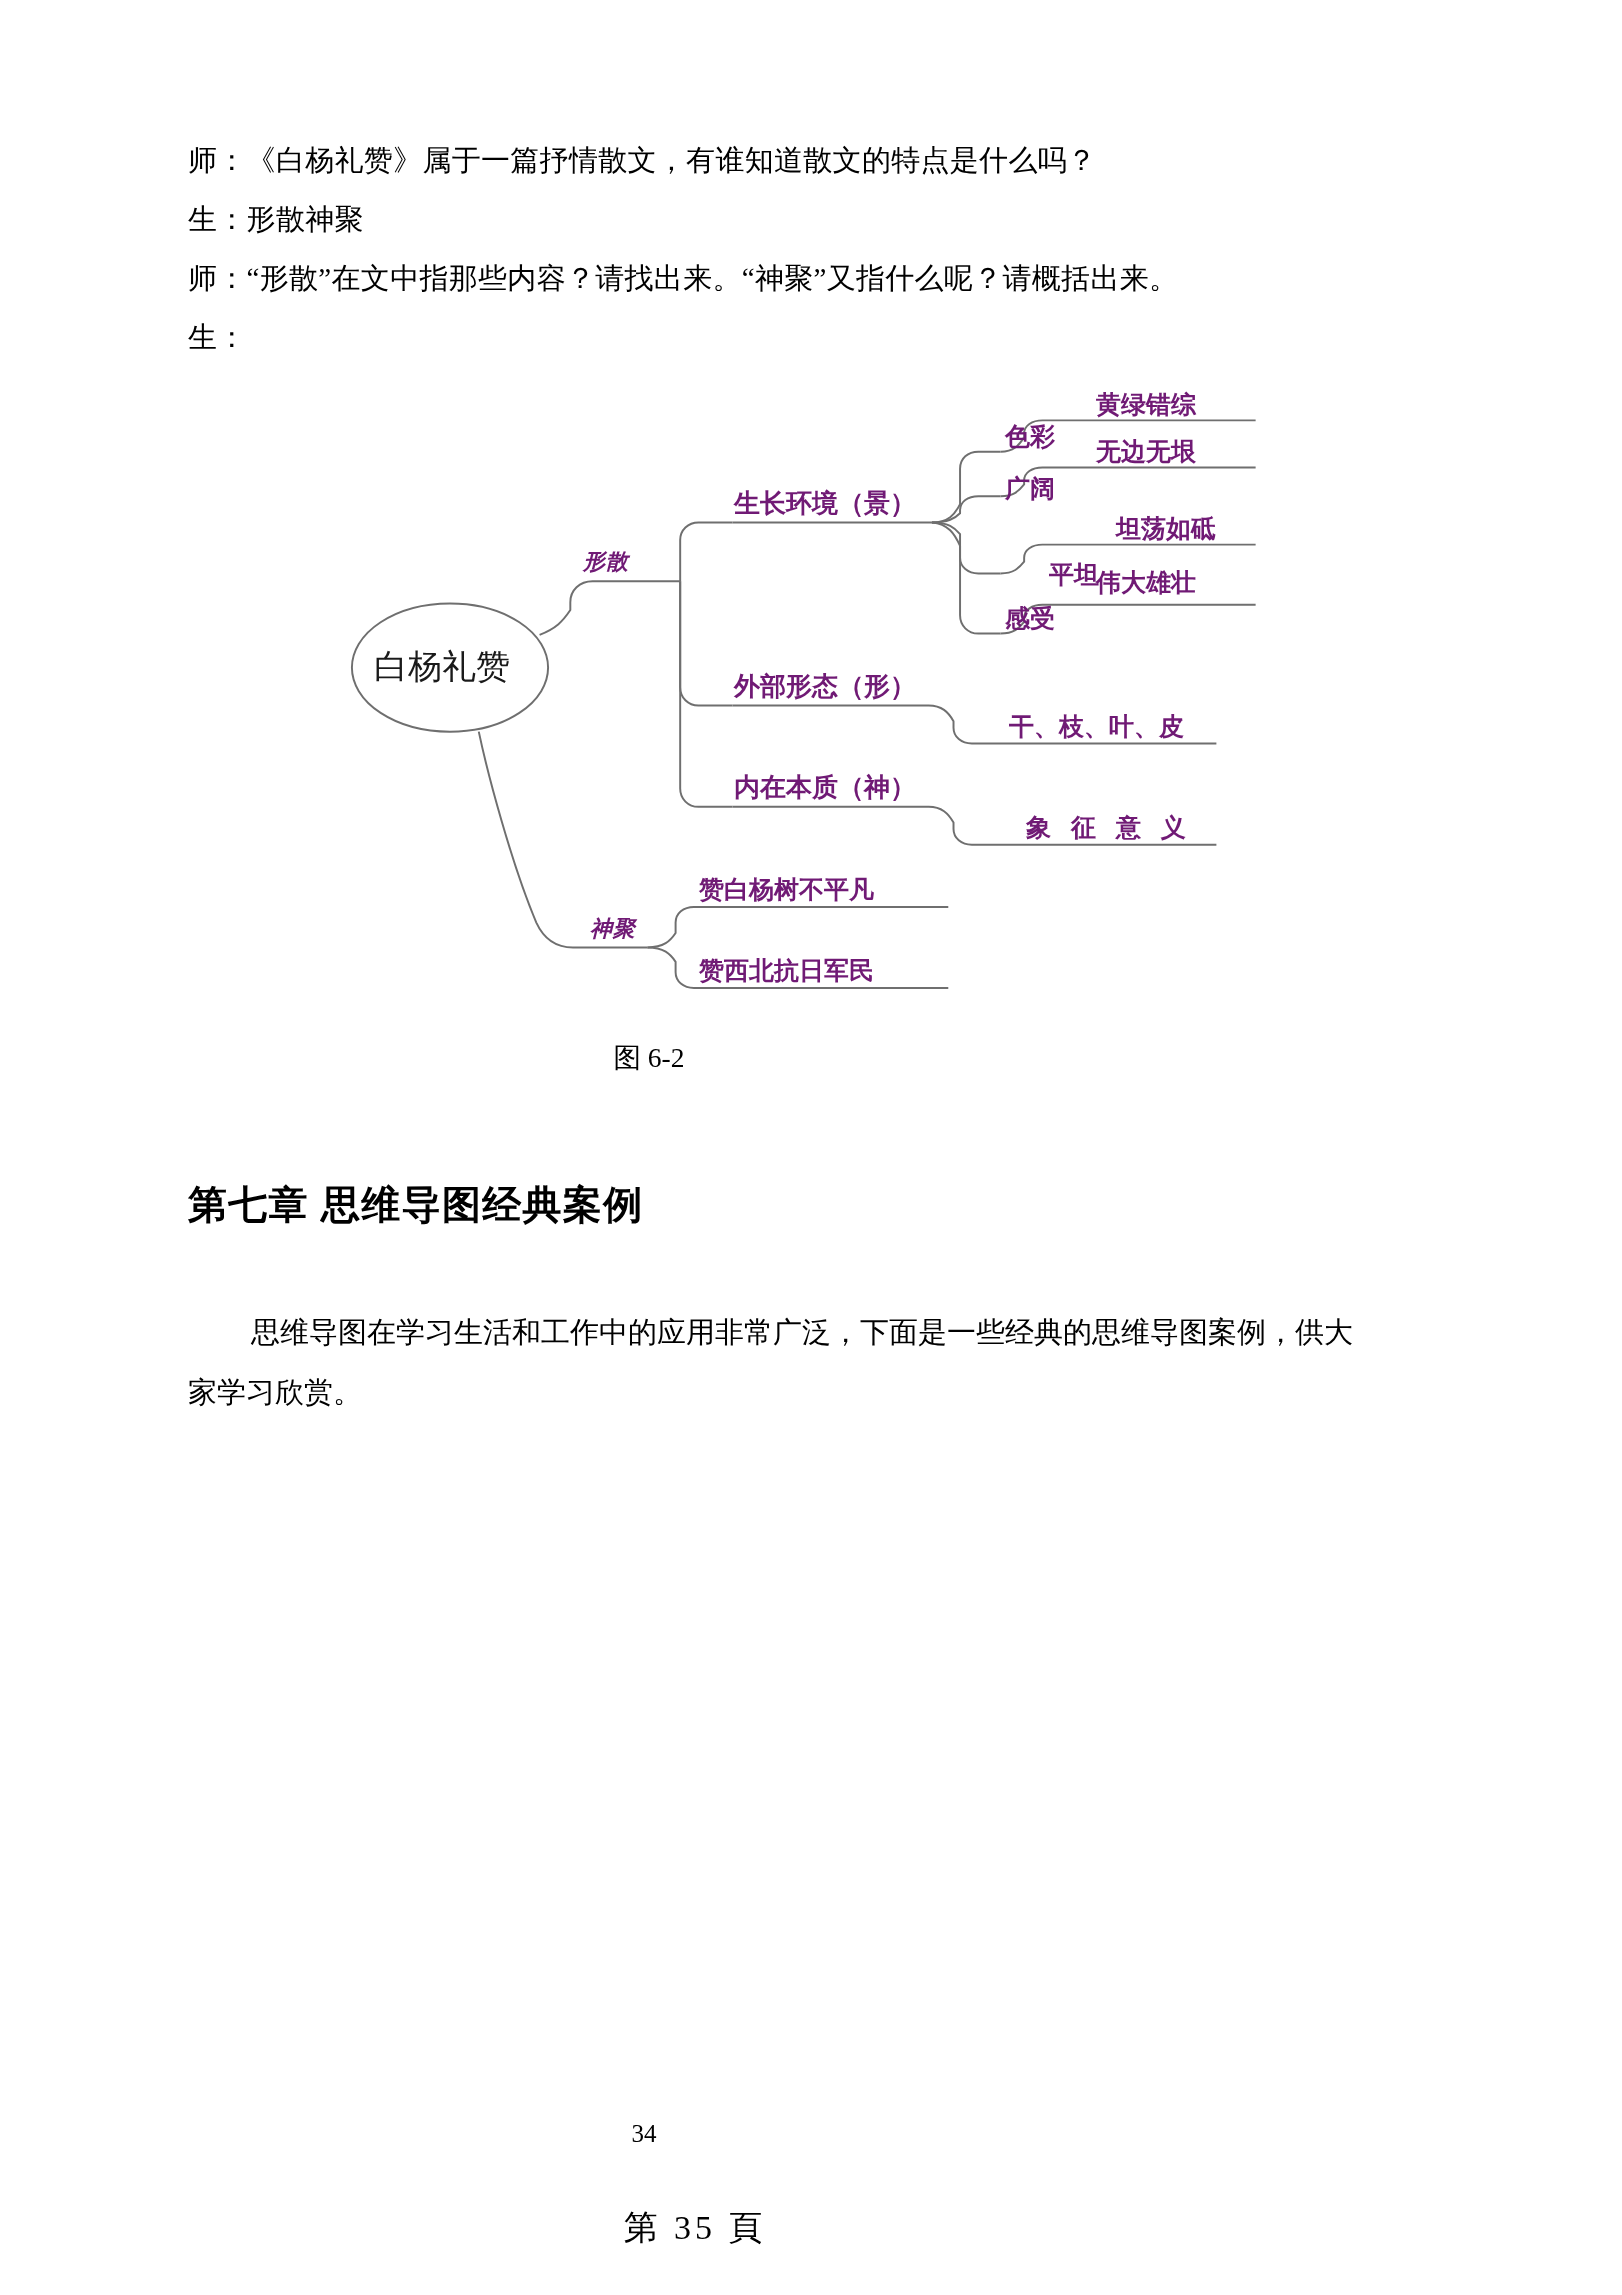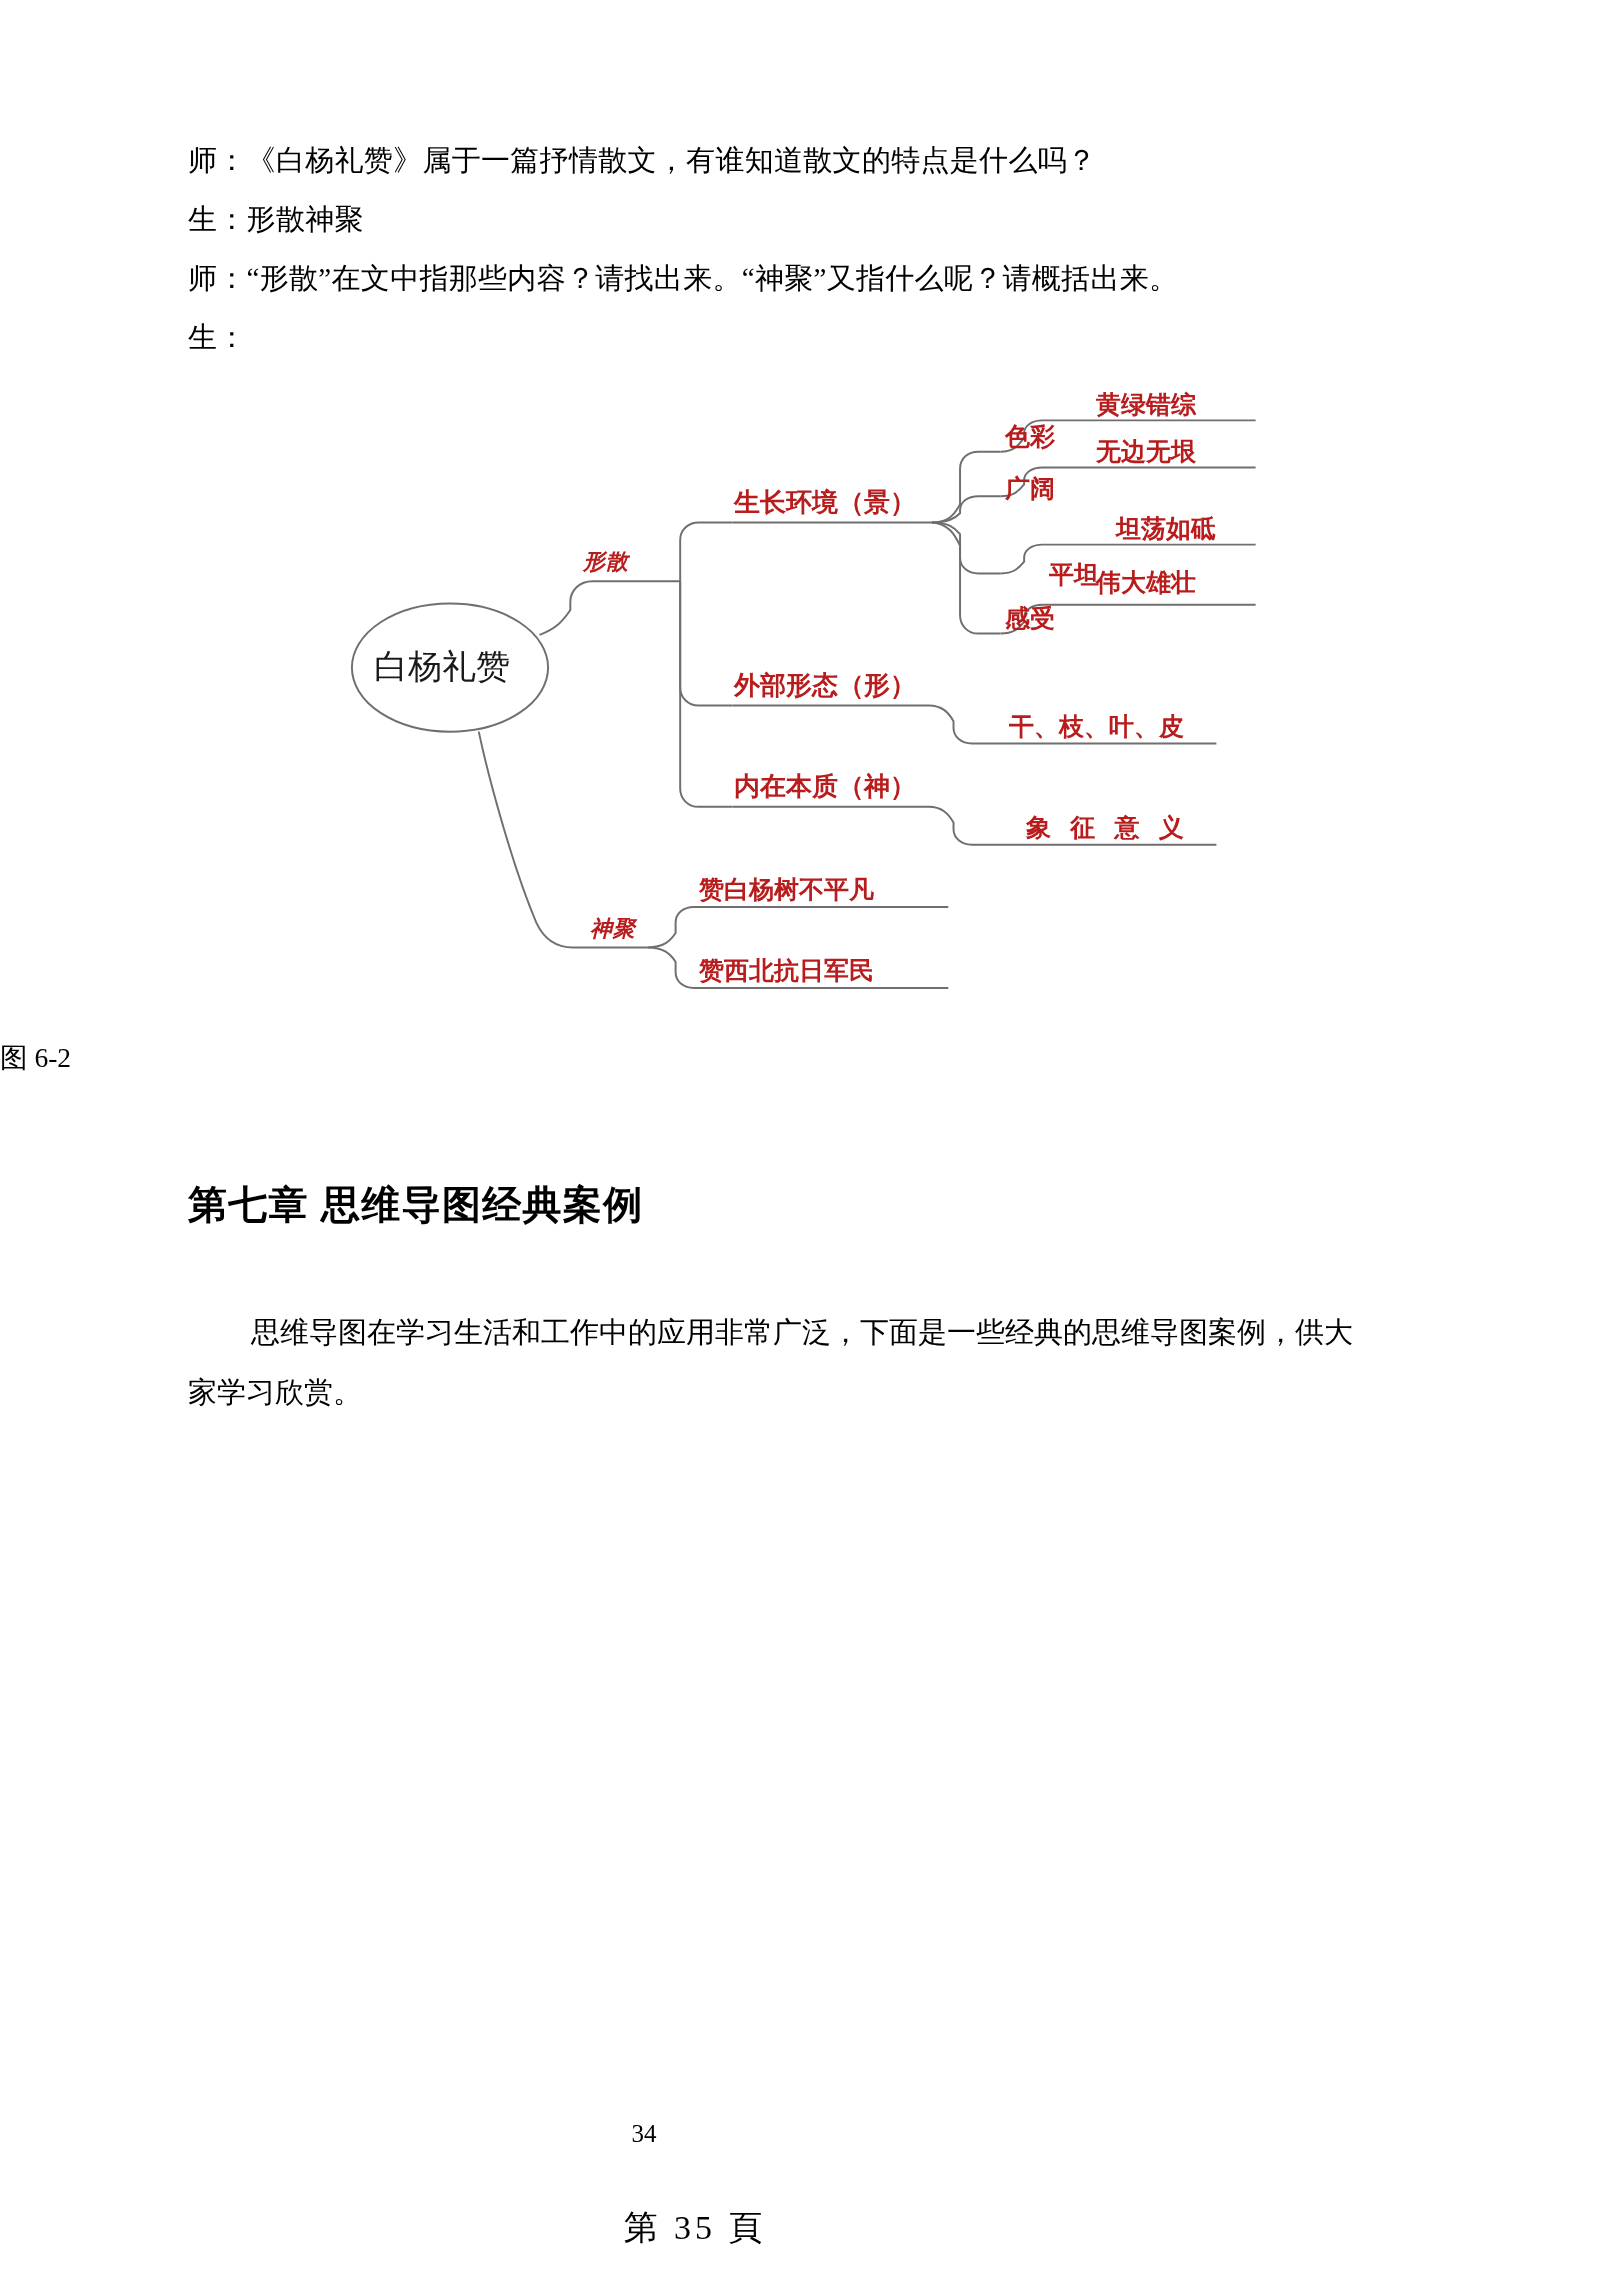--- a/index.html
+++ b/index.html
@@ -43,23 +43,23 @@
   }
   .mindmap svg {
     position: absolute;
     left: 0;
     top: 0;
     width: 955px;
     height: 667px;
   }
   .mm-label {
     position: absolute;
-    font-family: Liberation Serif, serif;
+    font-family: Liberation Sans, sans-serif;
     font-weight: bold;
-    color: #b91c1c;
+    color: #701a75;
     white-space: nowrap;
     line-height: 1;
   }
   .mm-root {
     font-family: "Liberation Sans", "DejaVu Sans", sans-serif;
     font-size: 34px;
     font-weight: normal;
     color: #1a1a1a;
   }
   .mm-branch {
@@ -78,21 +78,21 @@
   }
   .mm-spaced {
     letter-spacing: 6.5px;
   }
 
   .fig-caption {
     position: absolute;
     left: 0;
     top: 1040px;
     width: 1298px;
-    text-align: left;
+    text-align: center;
     font-size: 27.5px;
     font-family: "Liberation Serif", "DejaVu Serif", serif;
   }
 
   
   .chapter-heading {
     position: absolute;
     left: 188px;
     top: 1178px;
     font-family: "Liberation Sans", "DejaVu Sans", sans-serif;

